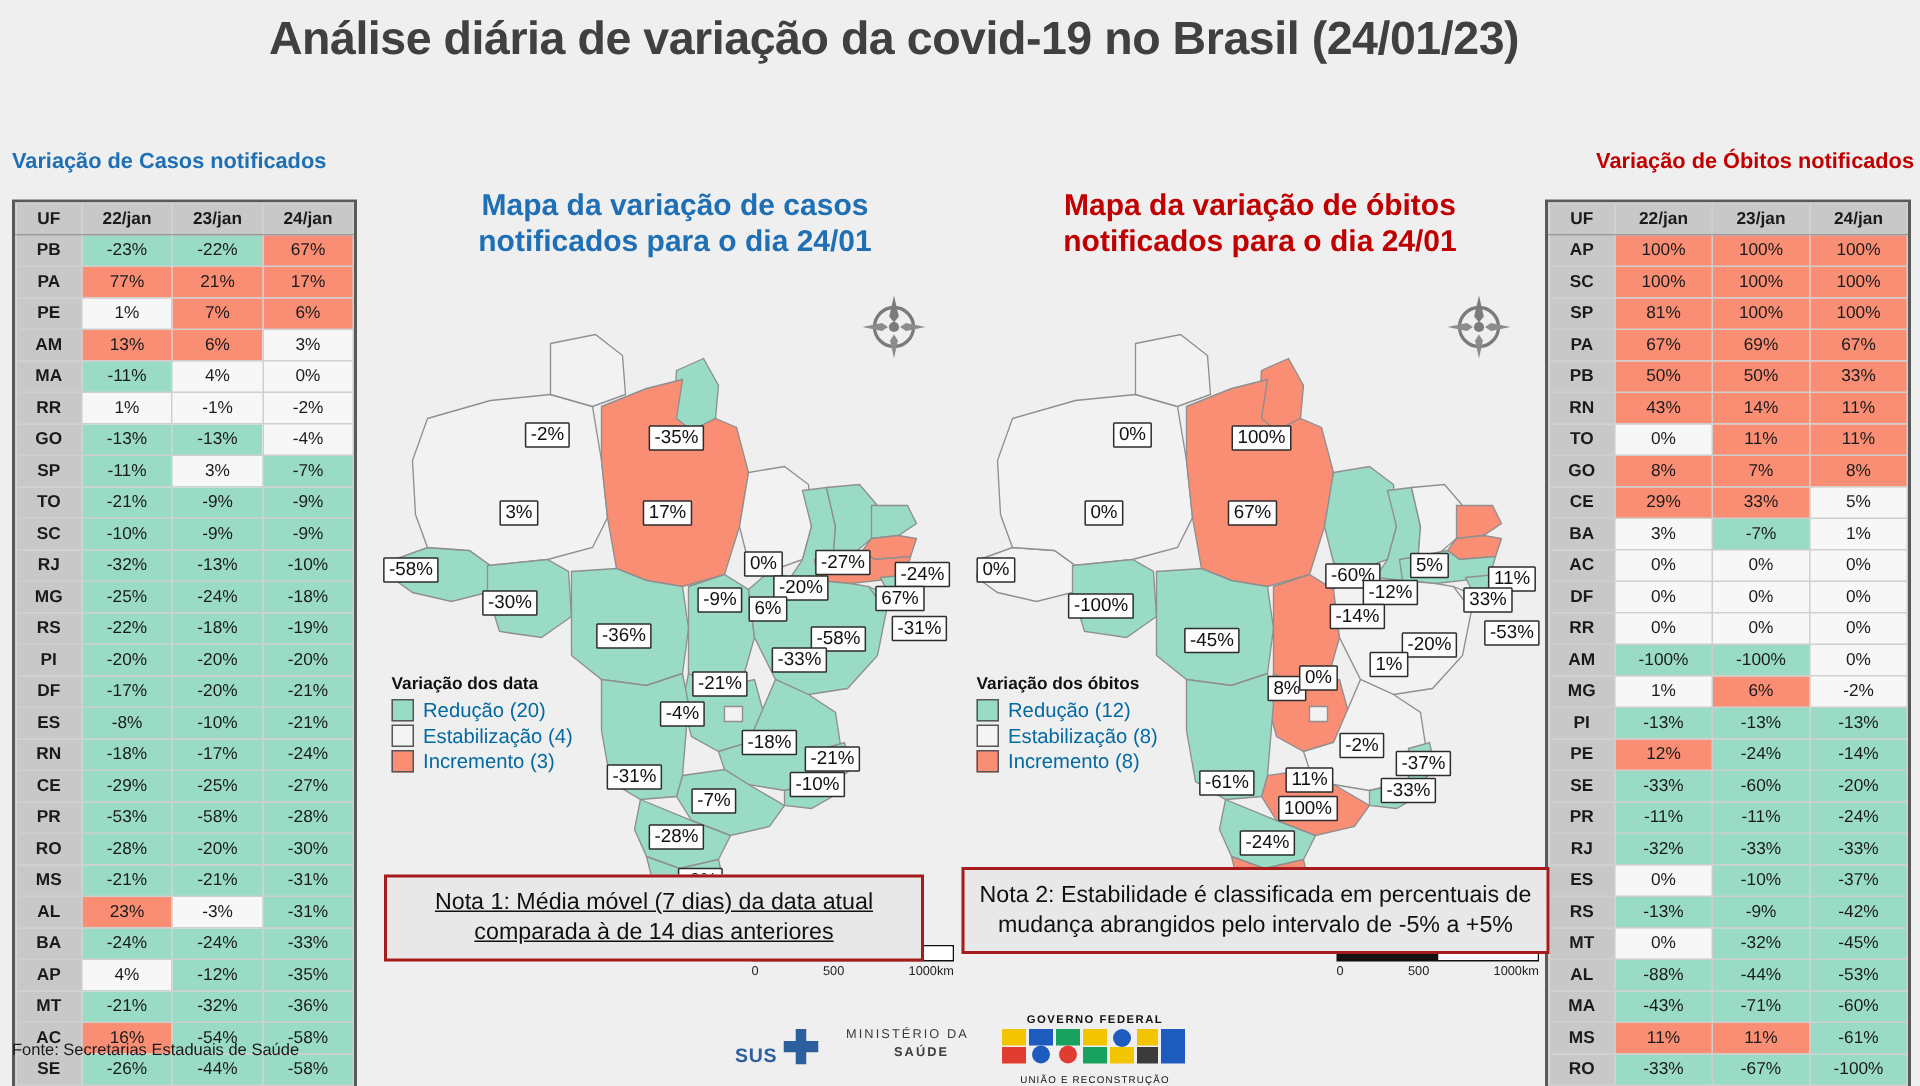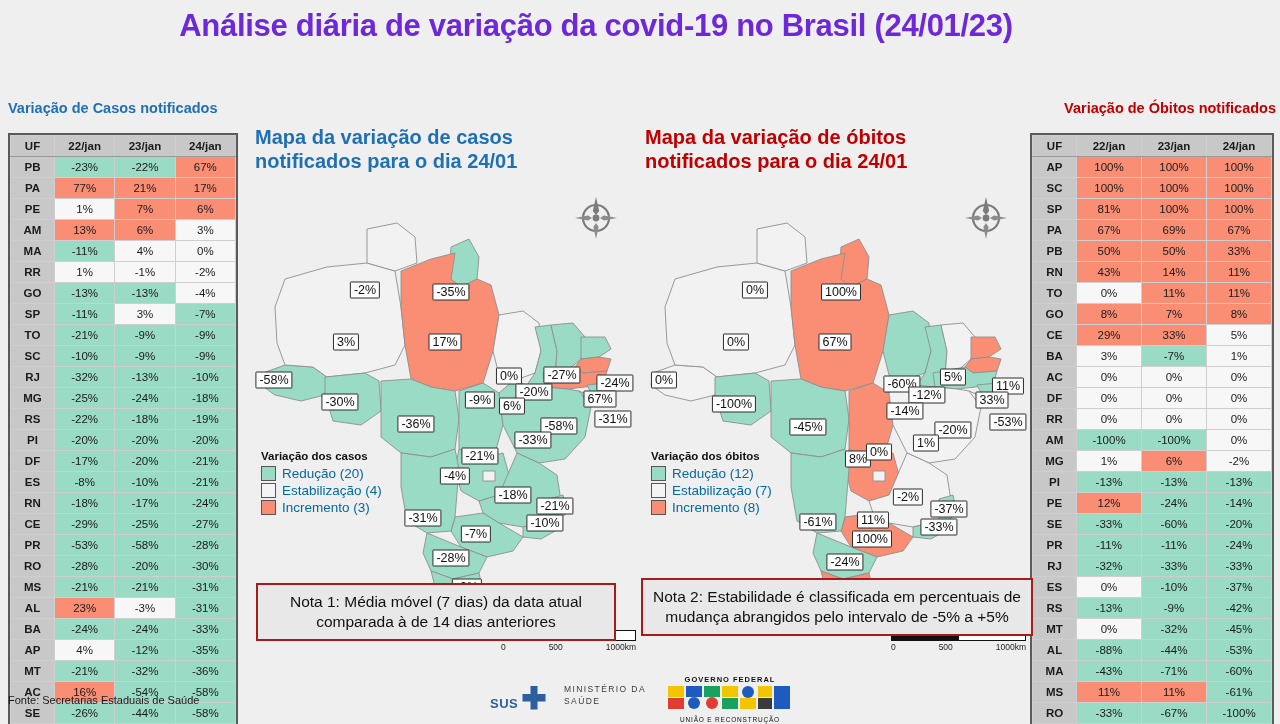--- a/index.html
+++ b/index.html
@@ -6,21 +6,21 @@
   body {
     width: 1280px; height: 724px;
     background: #efefef;
     font-family: "Liberation Sans", sans-serif;
     position: relative;
     overflow: hidden;
   }
   .page-title {
     position: absolute; top: 8px; left: 0; width: 1192px;
     text-align: center;
-    font-size: 31px; font-weight: bold; color: #6d28d9;
+    font-size: 31px; font-weight: bold; color: #404040;
     letter-spacing: -0.3px;
   }
 
   
   .side-heading {
     position: absolute;
     font-size: 14.5px; font-weight: bold;
   }
   #casos-heading { left: 8px; top: 100px; color: #1f6fb5; }
   #obitos-heading { right: 4px; top: 100px; color: #c00000; }
@@ -63,21 +63,21 @@
     position: absolute; left: 8px; top: 694px;
     font-size: 11px; color: #1a1a1a;
   }
 
   
   .map-panel { position: absolute; top: 125px; }
   #casos-map-panel  { left: 255px; width: 390px; height: 545px; }
   #obitos-map-panel { left: 645px; width: 390px; height: 545px; }
 
   .map-title {
-    text-align: left; font-size: 20px; font-weight: bold;
+    text-align: center; font-size: 20px; font-weight: bold;
     line-height: 1.22;
   }
   #casos-map-title  { color: #1f6fb5; }
   #obitos-map-title { color: #c00000; }
 
   .map-canvas { position: absolute; top: 62px; left: 0; width: 390px; height: 420px; }
   .map-canvas svg { display: block; }
 
   
   .mlabel {
@@ -116,35 +116,35 @@
   .note-box {
     position: absolute;
     border: 2px solid #a61b1b;
     background: #e8e8e8;
     text-align: center;
     font-size: 15.5px;
     color: #111;
     line-height: 1.3;
     padding: 7px 8px;
   }
-  #note1 { left: 256px; top: 583px; width: 360px; }
+  #note1 { left: 256px; top: 583px; width: 360px; text-decoration: underline; }
   #note2 { left: 641px; top: 578px; width: 392px; }
 
   
   .compass { position: absolute; }
 
   
   .logo-bar { position: absolute; left: 490px; top: 675px; width: 320px; height: 44px; }
   .sus-logo { position: absolute; left: 0; top: 10px; display: flex; align-items: flex-end; }
   .sus-text { font-size: 13px; font-weight: bold; color: #2d5f9e; letter-spacing: 0.5px; }
   .ms-text {
     position: absolute; left: 74px; top: 8px;
     font-size: 8.5px; color: #3b3b3b; letter-spacing: 1.4px; line-height: 12px;
   }
-  .ms-text .l2 { font-weight: normal; }
+  .ms-text .l2 { font-weight: bold; margin-left: 32px; }
   .gov-block { position: absolute; left: 175px; top: 0px; width: 130px; text-align: center; }
   .gov-top { font-size: 7.5px; font-weight: bold; color: #111; letter-spacing: 1px; }
   .gov-bottom { font-size: 6.5px; color: #111; letter-spacing: 0.8px; margin-top: 1px; }
 </style>
 </head>
 <body>
 
 <div class="page-title">Análise diária de variação da covid-19 no Brasil (24/01/23)</div>
 
 <div class="side-heading" id="casos-heading">Variação de Casos notificados</div>
@@ -577,21 +577,21 @@
       <circle cx="23" cy="23" r="13" fill="none" stroke="#7b7b7b" stroke-width="2.2"></circle>
       <circle cx="23" cy="23" r="3.4" fill="#7b7b7b"></circle>
       <path d="M23 2 L26.2 16 L23 20 L19.8 16 Z" fill="#7b7b7b"></path>
       <path d="M23 44 L20.4 32 L23 28 L25.6 32 Z" fill="#8c8c8c"></path>
       <path d="M2 23 L15 20.4 L19 23 L15 25.6 Z" fill="#8c8c8c"></path>
       <path d="M44 23 L31 20.4 L27 23 L31 25.6 Z" fill="#8c8c8c"></path>
     </svg>
   </div>
 
   <div class="map-legend">
-    <div class="legend-title">Variação dos casos</div>
+    <div class="legend-title">Variação dos data</div>
     <div class="legend-row">
       <span class="legend-swatch sw-green"></span>
       <span class="legend-label">Redução (20)</span>
     </div>
     <div class="legend-row">
       <span class="legend-swatch sw-white"></span>
       <span class="legend-label">Estabilização (4)</span>
     </div>
     <div class="legend-row">
       <span class="legend-swatch sw-red"></span>
@@ -689,21 +689,21 @@
   </div>
 
   <div class="map-legend">
     <div class="legend-title">Variação dos óbitos</div>
     <div class="legend-row">
       <span class="legend-swatch sw-green"></span>
       <span class="legend-label">Redução (12)</span>
     </div>
     <div class="legend-row">
       <span class="legend-swatch sw-white"></span>
-      <span class="legend-label">Estabilização (7)</span>
+      <span class="legend-label">Estabilização (8)</span>
     </div>
     <div class="legend-row">
       <span class="legend-swatch sw-red"></span>
       <span class="legend-label">Incremento (8)</span>
     </div>
   </div>
 
   <div class="scalebar">
     <div class="bars">
       <div class="b1"></div>

